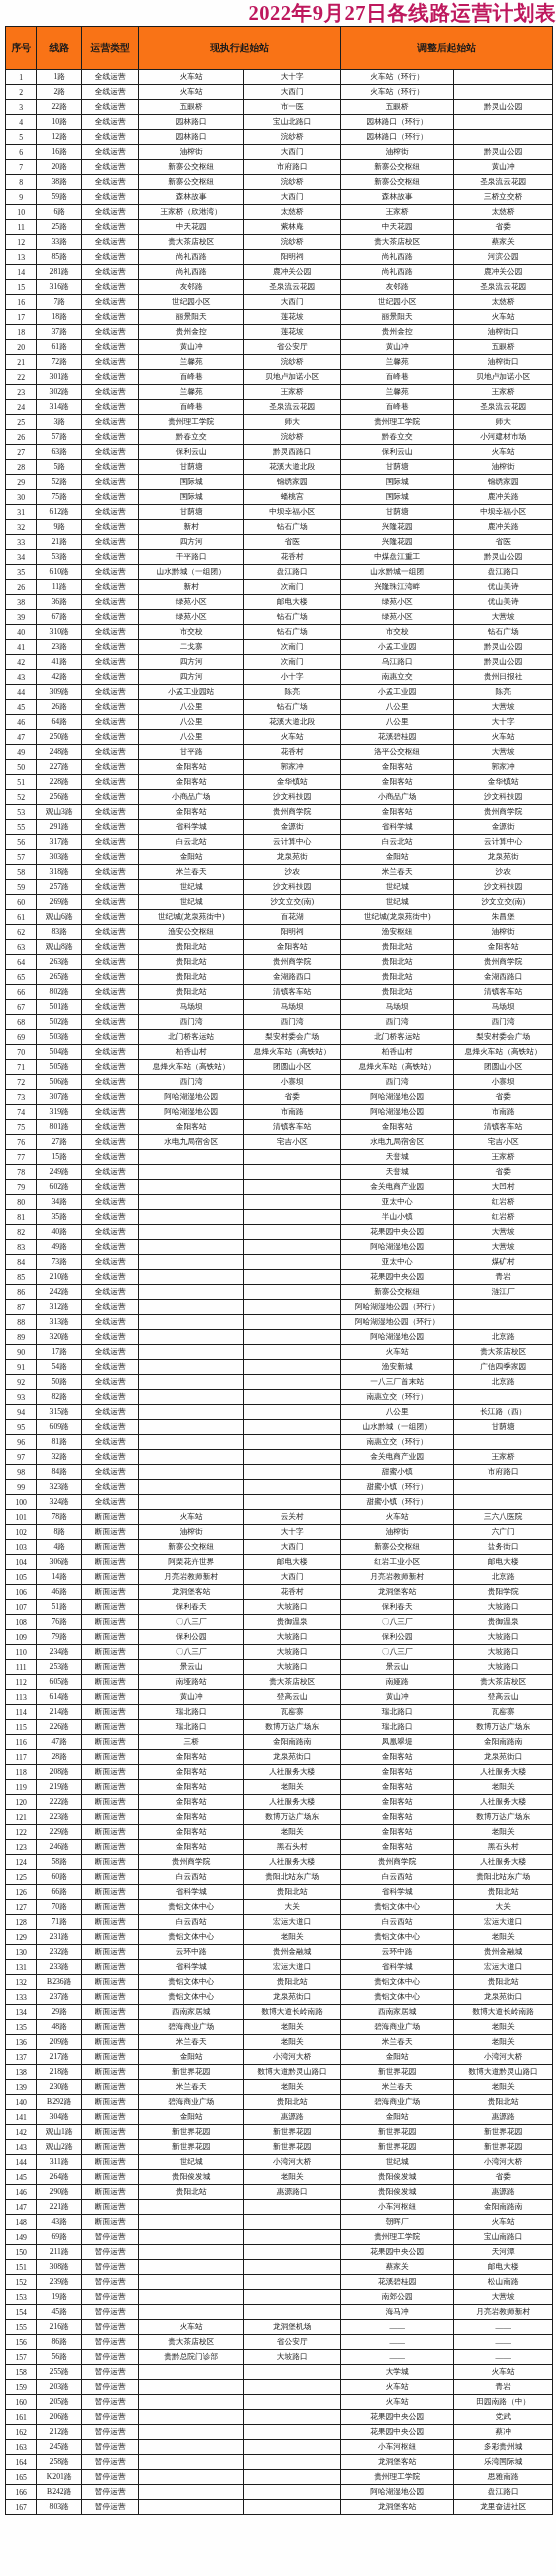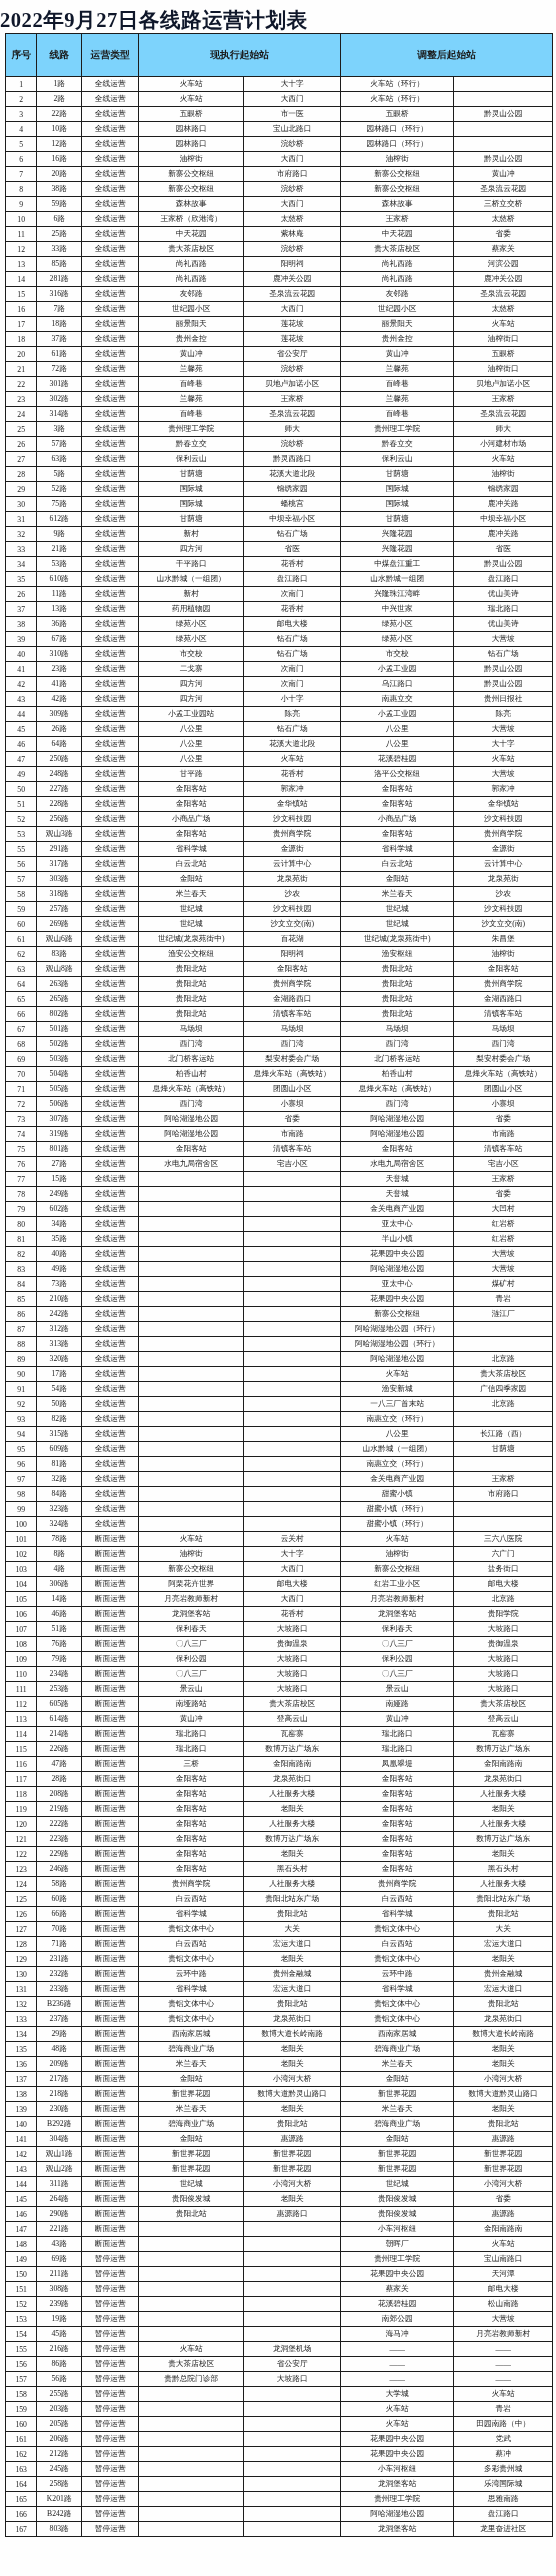--- a/index.html
+++ b/index.html
@@ -3,35 +3,35 @@
 <meta charset="utf-8">
 <style>
   html,body{margin:0;padding:0;}
   body{
     width:556px;height:3610px;background:#ffffff;
     font-family:"Liberation Serif","DejaVu Serif",serif;
     color:#1a1a1a;
   }
   .page{width:556px;height:3610px;position:relative;background:#fefefe;}
   .title{
-    width:100%;text-align:left;font-weight:bold;font-size:20.6px;
-    padding-top:7px;height:26px;line-height:26px;letter-spacing:0.5px;color:#0f172a;
+    width:100%;text-align:right;font-weight:bold;font-size:20.6px;
+    padding-top:0;height:26px;line-height:26px;letter-spacing:0.5px;color:#be185d;
   }
   table.plan{
     border-collapse:collapse;table-layout:fixed;
     margin-left:5.2px;width:546px;
   }
   table.plan th,table.plan td{
     border:0.5px solid #1c1c1c;
     text-align:center;vertical-align:middle;
     overflow:hidden;white-space:nowrap;
     padding:0 1px;box-sizing:border-box;
   }
   table.plan{border:1px solid #111;}
-  thead th{height:43px;font-size:9.8px;font-weight:bold;background:#7dd3fc;}
+  thead th{height:43px;font-size:9.8px;font-weight:bold;background:#f97316;}
   tbody td{height:15px;font-size:7.7px;font-weight:normal;}
   tbody tr{height:15px;}
 </style>
 </head>
 <body>
 
 <div class="page">
   <div class="title">2022年9月27日各线路运营计划表</div>
 
   <table class="plan">
@@ -363,29 +363,20 @@
         <tr>
           <td>26</td>
           <td>11路</td>
           <td>全线运营</td>
           <td>新村</td>
           <td>次南门</td>
           <td>兴隆珠江湾畔</td>
           <td>优山美诗</td>
         </tr>
         <tr>
-          <td>37</td>
-          <td>13路</td>
-          <td>全线运营</td>
-          <td>药用植物园</td>
-          <td>花香村</td>
-          <td>中兴世家</td>
-          <td>瑞北路口</td>
-        </tr>
-        <tr>
           <td>38</td>
           <td>36路</td>
           <td>全线运营</td>
           <td>绿苑小区</td>
           <td>邮电大楼</td>
           <td>绿苑小区</td>
           <td>优山美诗</td>
         </tr>
         <tr>
           <td>39</td>

